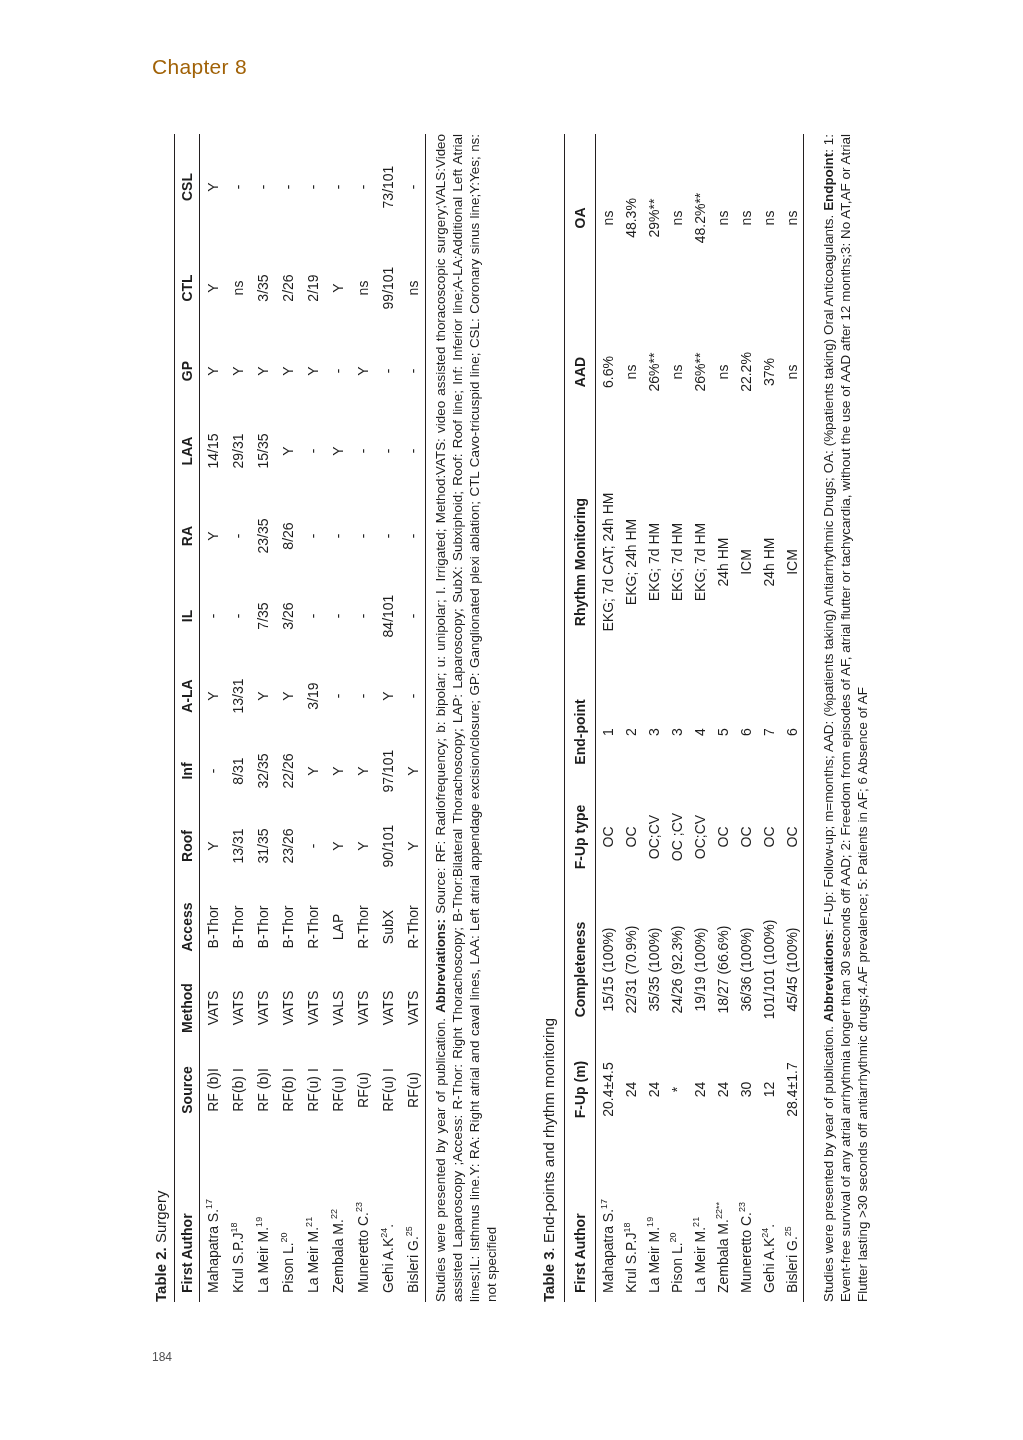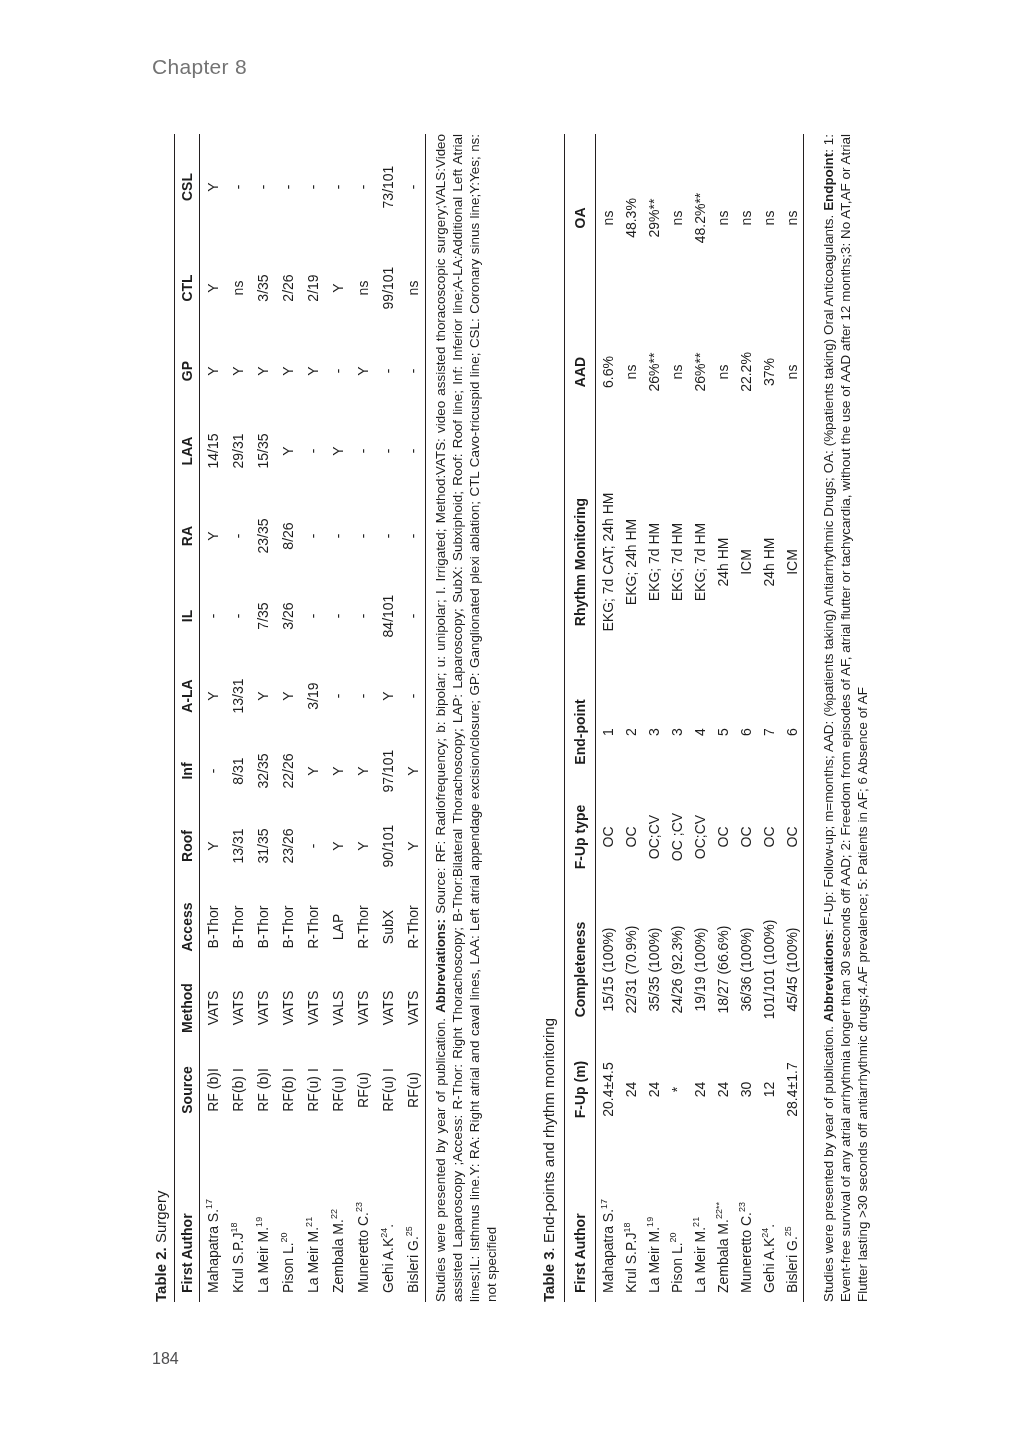--- a/index.html
+++ b/index.html
@@ -6,25 +6,25 @@
   body {
     width: 1023px; height: 1440px;
     position: relative;
     background: #ffffff;
     font-family: "Liberation Sans", sans-serif;
     color: #1e1e1e;
     overflow: hidden;
   }
   .chapter-header {
     position: absolute; left: 152px; top: 55px;
-    font-size: 21px; color: #737373; letter-spacing: 0.3px;
+    font-size: 21px; color: #a16207; letter-spacing: 0.3px;
   }
   .page-number {
     position: absolute; left: 152px; top: 1350px;
-    font-size: 16px; color: #505052;
+    font-size: 12px; color: #505052;
   }
   .rot-block {
     position: absolute;
     width: 1168px;
     transform: rotate(-90deg);
     transform-origin: top left;
   }
   .t2 { left: 152px; top: 1302px; }
   .t3 { left: 540px; top: 1302px; }
   .tbl-title { font-size: 15px; margin: 0 0 5px 0; }

